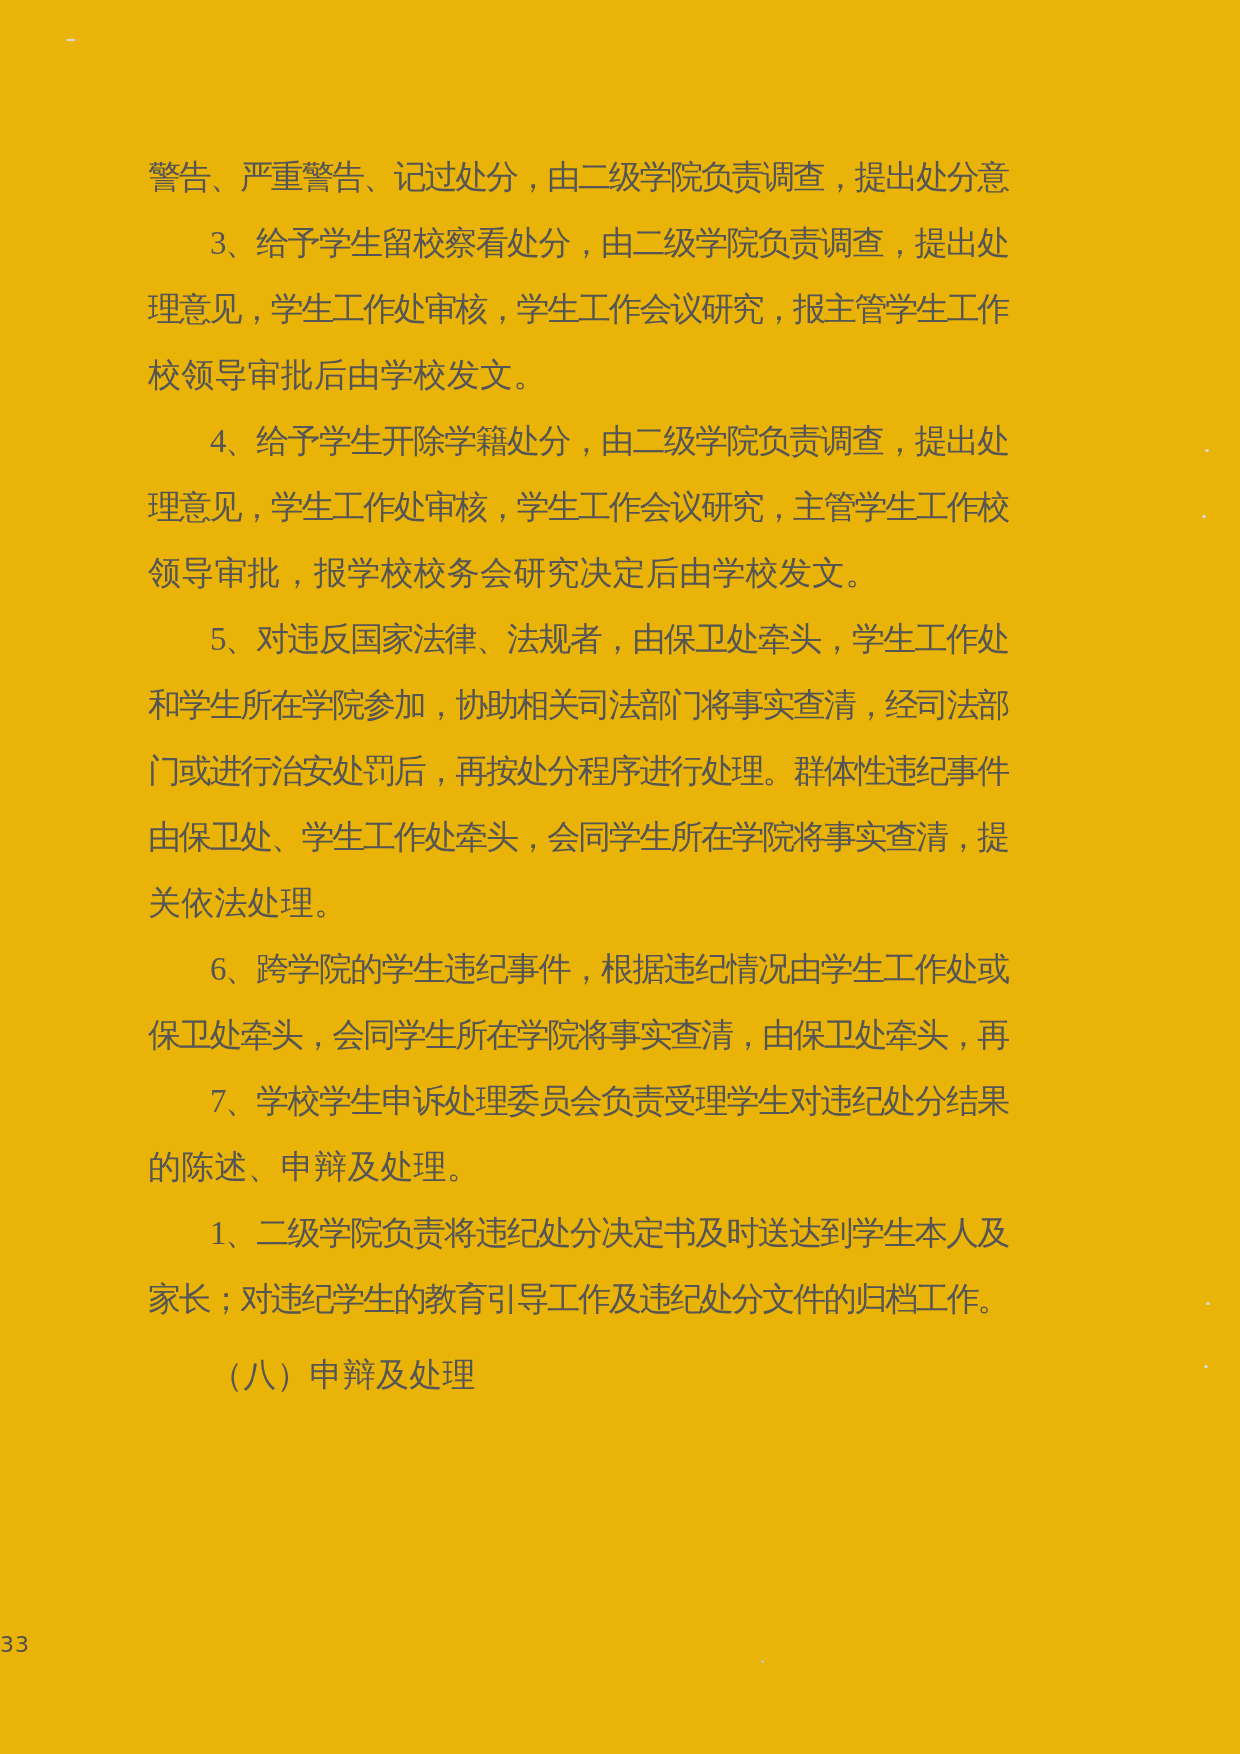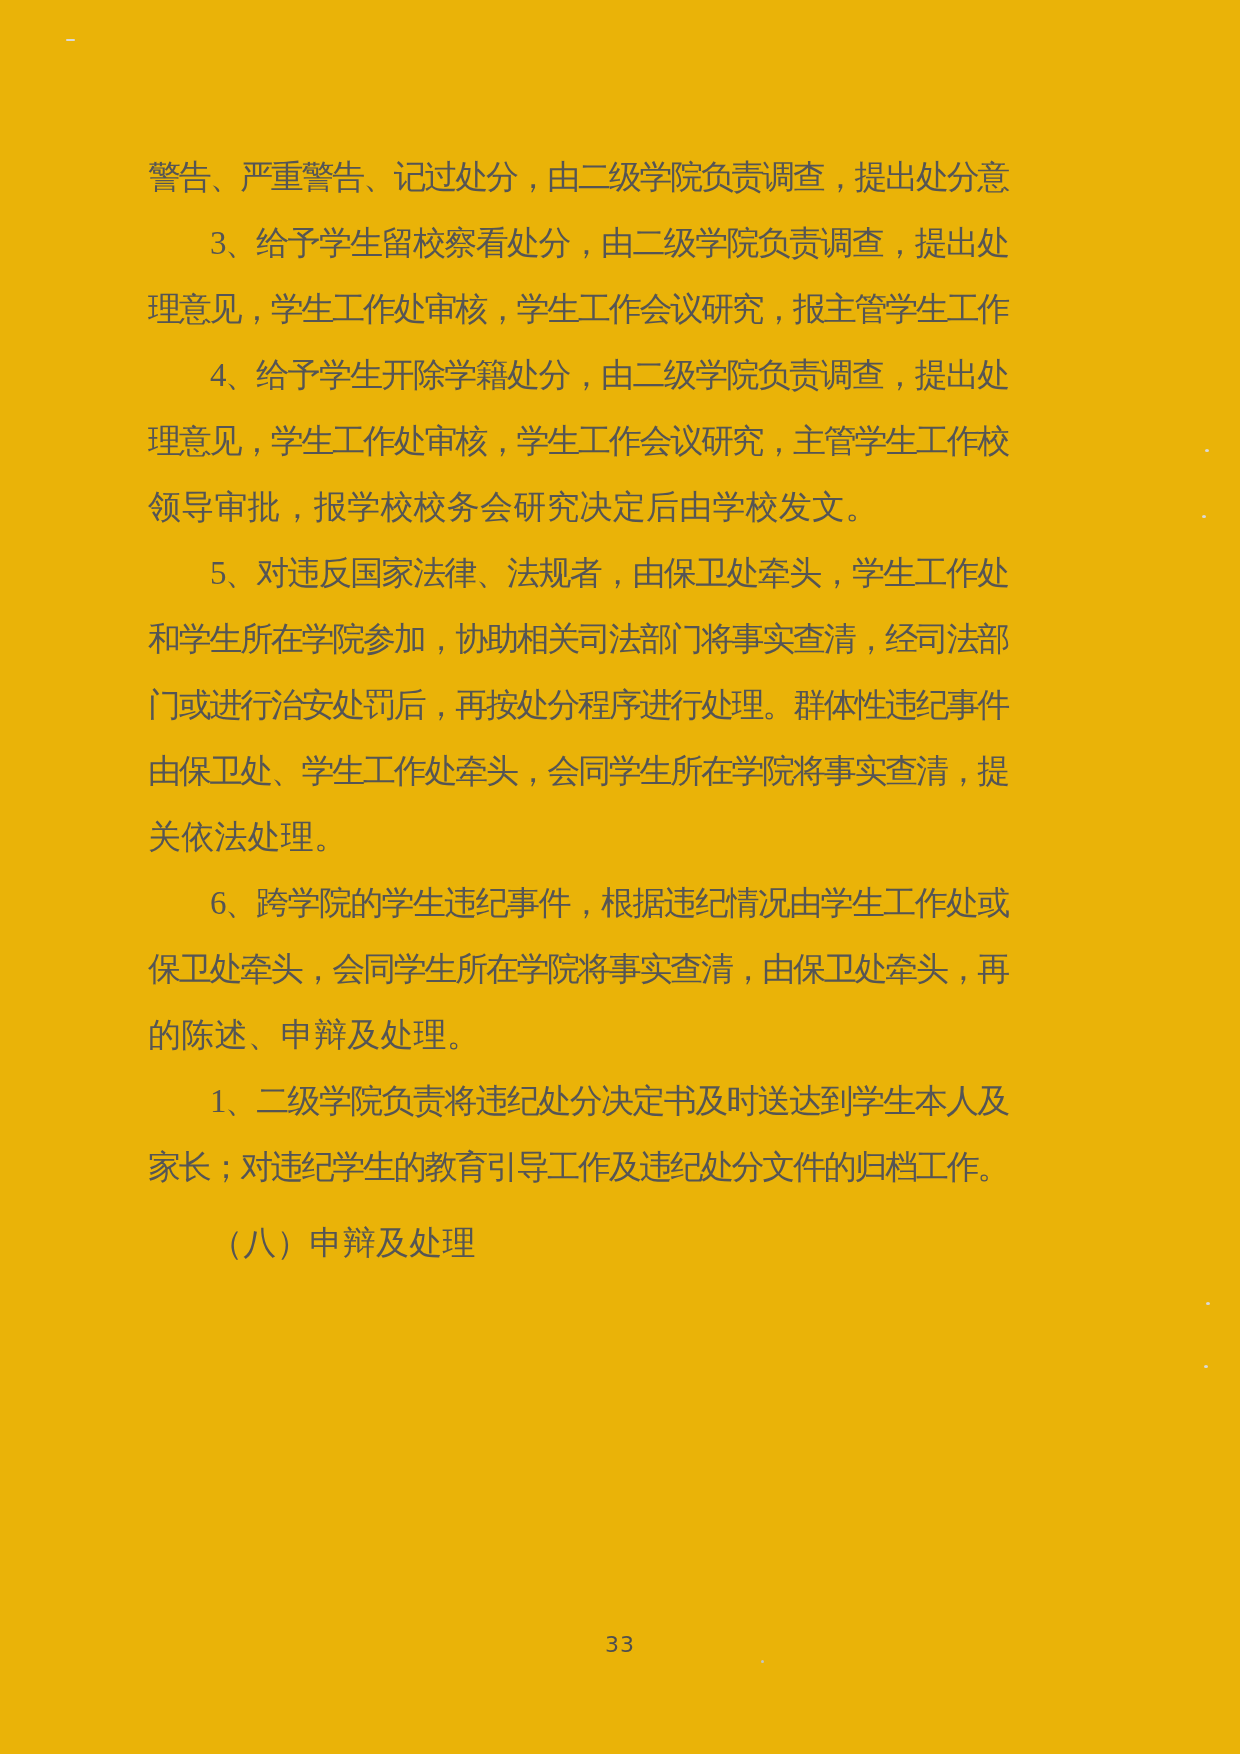--- a/index.html
+++ b/index.html
@@ -33,21 +33,20 @@
     -moz-text-align-last: justify;
     letter-spacing: -2.35px;
   }
   .indent { padding-left: 62px; }
   .gap { margin-top: 10px; }
   .pageno {
     position: absolute;
     left: 0;
     right: 0;
     top: 1632px;
-    text-align: center;
     font-family: "DejaVu Sans", "Liberation Sans", sans-serif;
     font-size: 22px;
     color: #4f4f4f;
     letter-spacing: 1px;
   }
   .speck {
     position: absolute;
     background: #c4c4c4;
     border-radius: 50%;
     width: 4px;
@@ -57,30 +56,32 @@
 </style>
 </head>
 <body>
 
 <div class="page">
 
   <div class="textblock">
     <div class="line fill">警告、严重警告、记过处分，由二级学院负责调查，提出处分意</div>
     <div class="line fill indent">3、给予学生留校察看处分，由二级学院负责调查，提出处</div>
     <div class="line fill">理意见，学生工作处审核，学生工作会议研究，报主管学生工作</div>
+    <div class="line">校领导审批后由学校发文。</div>
     <div class="line fill indent">4、给予学生开除学籍处分，由二级学院负责调查，提出处</div>
     <div class="line fill">理意见，学生工作处审核，学生工作会议研究，主管学生工作校</div>
     <div class="line">领导审批，报学校校务会研究决定后由学校发文。</div>
     <div class="line fill indent">5、对违反国家法律、法规者，由保卫处牵头，学生工作处</div>
     <div class="line fill">和学生所在学院参加，协助相关司法部门将事实查清，经司法部</div>
     <div class="line fill">门或进行治安处罚后，再按处分程序进行处理。群体性违纪事件</div>
     <div class="line fill">由保卫处、学生工作处牵头，会同学生所在学院将事实查清，提</div>
     <div class="line">关依法处理。</div>
     <div class="line fill indent">6、跨学院的学生违纪事件，根据违纪情况由学生工作处或</div>
     <div class="line fill">保卫处牵头，会同学生所在学院将事实查清，由保卫处牵头，再</div>
+    <div class="line fill indent">7、学校学生申诉处理委员会负责受理学生对违纪处分结果</div>
     <div class="line">的陈述、申辩及处理。</div>
     <div class="line fill indent">1、二级学院负责将违纪处分决定书及时送达到学生本人及</div>
     <div class="line fill">家长；对违纪学生的教育引导工作及违纪处分文件的归档工作。</div>
     <div class="line indent gap">（八）申辩及处理</div>
   </div>
 
   <div class="pageno">33</div>
 
   <div class="speck faint" style="left:66px;  top:39px;  width:9px; height:2px; border-radius:2px;"></div>
   <div class="speck faint" style="left:1205px; top:449px;"></div>

